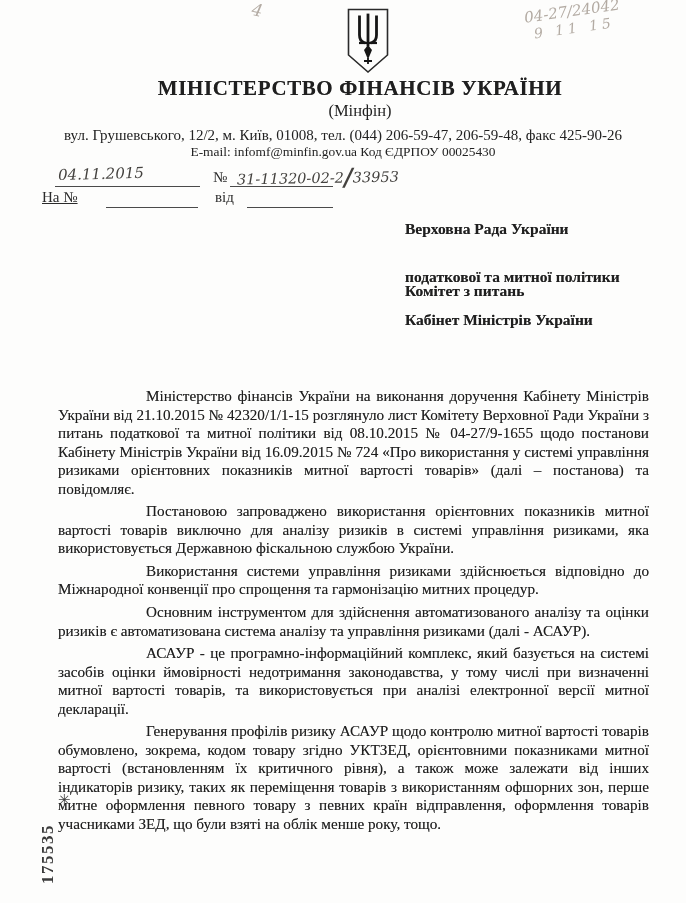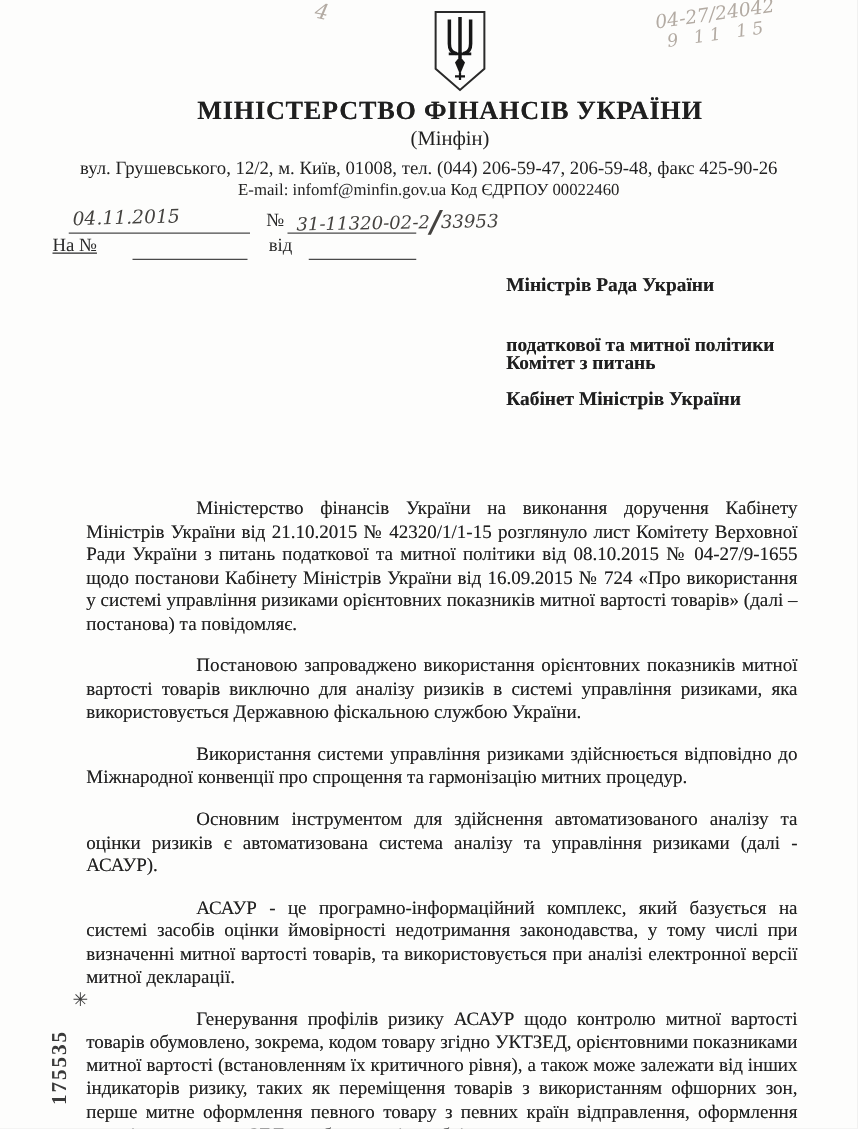--- a/index.html
+++ b/index.html
@@ -26,21 +26,21 @@
   .hw-num{left:237px;top:163px;font-size:14.5px;transform:rotate(-1deg);white-space:nowrap;}
   .hw-num .big-slash{font-size:24px;font-weight:bold;vertical-align:-3px;}
   
   .recip{font-weight:bold;font-size:15.5px;text-shadow:0 0 0.4px rgba(0,0,0,0.5);}
   
   .body-text{
     left:54px;top:383px;width:599px;
     font-size:15.2px;line-height:18.55px;text-align:justify;
     text-shadow:0 0 0.35px rgba(0,0,0,0.45);
   }
-  .body-text p{margin:15px;text-indent:88px;}
+  .body-text p{margin:4px;text-indent:88px;}
   
   .stamp{
     left:38px;top:884px;transform:rotate(-90deg);transform-origin:0 0;
     font-weight:bold;font-size:17px;letter-spacing:1.5px;color:#3a3a3a;
     white-space:nowrap;
   }
   .asterisk{left:58px;top:791px;font-size:15px;color:#3a3a3a;}
   
   .corner-note{left:468px;top:2px;width:210px;transform:rotate(-8deg);text-align:center;}
   .corner-note .l1{font-size:15px;display:block;}
@@ -72,38 +72,38 @@
       </g>
       <path d="M12,35 H30" stroke="#161616" stroke-width="2.2"></path>
       <path d="M21,37 l-4,5 4,9.5 4,-9.5 z" fill="#161616"></path>
       <path d="M17,53 h8 M21,50 v6" stroke="#161616" stroke-width="1.8"></path>
     </svg>
   </div>
 
   <div class="abs org-name">МІНІСТЕРСТВО ФІНАНСІВ УКРАЇНИ</div>
   <div class="abs org-short">(Мінфін)</div>
   <div class="abs addr">вул. Грушевського, 12/2,  м. Київ, 01008, тел. (044) 206-59-47, 206-59-48, факс 425-90-26</div>
-  <div class="abs addr2">E-mail: infomf@minfin.gov.ua  Код ЄДРПОУ 00022460</div>
+  <div class="abs addr2">E-mail: infomf@minfin.gov.ua  Код ЄДРПОУ 00025430</div>
 
   <div class="abs hand hw-date">04.11.2015</div>
   <div class="abs uline" style="left:55px;top:185px;width:145px;"></div>
 
   <div class="abs ref-label" style="left:213px;top:169px;">№</div>
 
   <div class="abs hand hw-num">
     <span>31-11320-02-2</span><span class="big-slash">/</span><span>33953</span>
   </div>
   <div class="abs uline" style="left:230px;top:185px;width:103px;"></div>
 
   <div class="abs ref-label" style="left:42px;top:189px;text-decoration:underline;">На №</div>
   <div class="abs uline" style="left:106px;top:206px;width:92px;"></div>
   <div class="abs ref-label" style="left:215px;top:189px;">від</div>
   <div class="abs uline" style="left:247px;top:206px;width:86px;"></div>
 
-  <div class="abs recip" style="left:405px;top:220px;">Міністрів Рада України</div>
+  <div class="abs recip" style="left:405px;top:220px;">Верховна Рада України</div>
   <div class="abs recip" style="left:405px;top:244px;margin-top:38px;">Комітет з питань</div>
   <div class="abs recip" style="left:405px;top:311px;">Кабінет Міністрів України</div>
   <div class="abs recip" style="left:405px;top:268px;">податкової та митної політики</div>
 
   <div class="abs body-text">
     <p>Міністерство фінансів України на виконання доручення Кабінету Міністрів України від 21.10.2015 № 42320/1/1-15 розглянуло лист Комітету Верховної Ради України з питань податкової та митної політики від 08.10.2015 № 04-27/9-1655 щодо постанови Кабінету Міністрів України від 16.09.2015 № 724 «Про використання у системі управління ризиками орієнтовних показників митної вартості товарів» (далі – постанова) та повідомляє.</p>
     <p>Постановою запроваджено використання орієнтовних показників митної вартості товарів виключно для аналізу ризиків в системі управління ризиками, яка використовується Державною фіскальною службою України.</p>
     <p>Використання системи управління ризиками здійснюється відповідно до Міжнародної конвенції про спрощення та гармонізацію митних процедур.</p>
     <p>Основним інструментом для здійснення автоматизованого аналізу та оцінки ризиків є автоматизована система аналізу та управління ризиками (далі - АСАУР).</p>
     <p>АСАУР - це програмно-інформаційний комплекс, який базується на системі засобів оцінки ймовірності недотримання законодавства, у тому числі при визначенні митної вартості товарів, та використовується при аналізі електронної версії митної декларації.</p>

